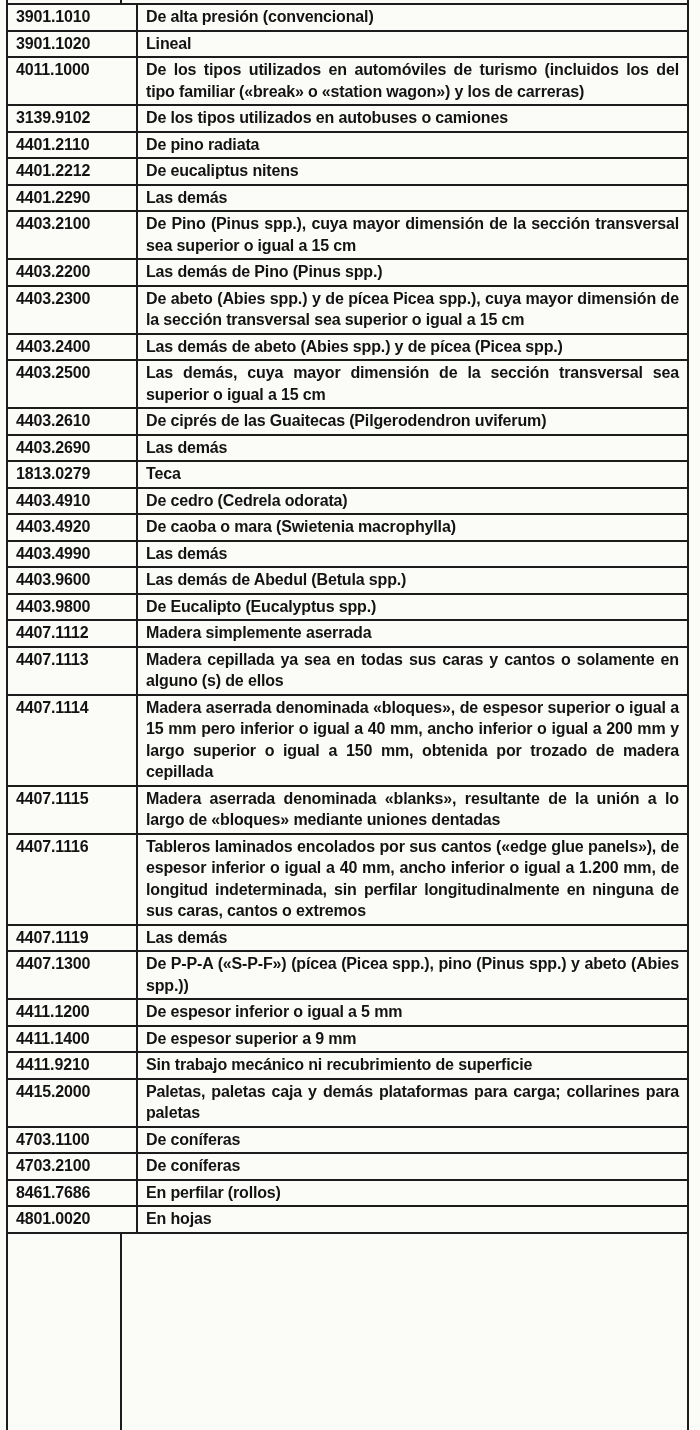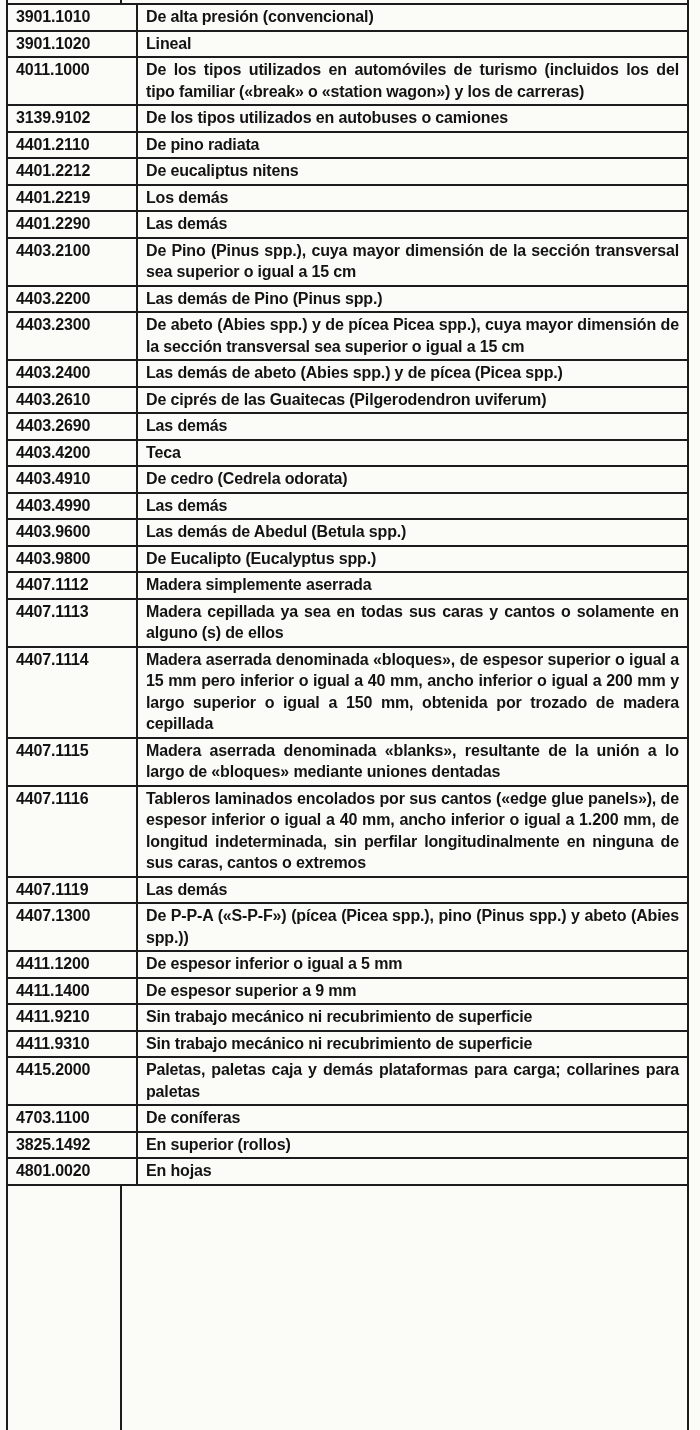--- a/index.html
+++ b/index.html
@@ -97,24 +97,20 @@
     <td class="code">4401.2110</td>
     <td class="desc">De pino radiata</td>
   </tr>
 
 
   <tr>
     <td class="code">4401.2212</td>
     <td class="desc">De eucaliptus nitens</td>
   </tr>
 
-  <tr>
-    <td class="code">4401.2219</td>
-    <td class="desc">Los demás</td>
-  </tr>
 
   <tr>
     <td class="code">4401.2290</td>
     <td class="desc">Las demás</td>
   </tr>
 
   <tr>
     <td class="code">4403.2100</td>
     <td class="desc">De Pino (Pinus spp.), cuya mayor dimensión de la sección transversal sea superior o igual a 15 cm</td>
   </tr>
@@ -127,41 +123,49 @@
   <tr>
     <td class="code">4403.2300</td>
     <td class="desc">De abeto (Abies spp.) y de pícea Picea spp.), cuya mayor dimensión de la sección transversal sea superior o igual a 15 cm</td>
   </tr>
 
   <tr>
     <td class="code">4403.2400</td>
     <td class="desc">Las demás de abeto (Abies spp.) y de pícea (Picea spp.)</td>
   </tr>
 
+  <tr>
+    <td class="code">4403.2500</td>
+    <td class="desc">Las demás, cuya mayor dimensión de la sección transversal sea superior o igual a 15 cm</td>
+  </tr>
 
   <tr>
     <td class="code">4403.2610</td>
     <td class="desc">De ciprés de las Guaitecas (Pilgerodendron uviferum)</td>
   </tr>
 
   <tr>
     <td class="code">4403.2690</td>
     <td class="desc">Las demás</td>
   </tr>
 
   <tr>
-    <td class="code">4403.4200</td>
+    <td class="code">1813.0279</td>
     <td class="desc">Teca</td>
   </tr>
 
   <tr>
     <td class="code">4403.4910</td>
     <td class="desc">De cedro (Cedrela odorata)</td>
   </tr>
 
+  <tr>
+    <td class="code">4403.4920</td>
+    <td class="desc">De caoba o mara (Swietenia macrophylla)</td>
+  </tr>
 
   <tr>
     <td class="code">4403.4990</td>
     <td class="desc">Las demás</td>
   </tr>
 
 
   <tr>
     <td class="code">4403.9600</td>
     <td class="desc">Las demás de Abedul (Betula spp.)</td>
@@ -218,39 +222,39 @@
   <tr>
     <td class="code">4411.1400</td>
     <td class="desc">De espesor superior a 9 mm</td>
   </tr>
 
   <tr>
     <td class="code">4411.9210</td>
     <td class="desc">Sin trabajo mecánico ni recubrimiento de superficie</td>
   </tr>
 
-  <tr>
-    <td class="code">4411.9310</td>
-    <td class="desc">Sin trabajo mecánico ni recubrimiento de superficie</td>
-  </tr>
 
   <tr>
     <td class="code">4415.2000</td>
     <td class="desc">Paletas, paletas caja y demás plataformas para carga; collarines para paletas</td>
   </tr>
 
   <tr>
     <td class="code">4703.1100</td>
     <td class="desc">De coníferas</td>
   </tr>
 
-
-  <tr>
-    <td class="code">3825.1492</td>
-    <td class="desc">En superior (rollos)</td>
+  <tr>
+    <td class="code">4703.2100</td>
+    <td class="desc">De coníferas</td>
+  </tr>
+
+  <tr>
+    <td class="code">8461.7686</td>
+    <td class="desc">En perfilar (rollos)</td>
   </tr>
 
   <tr>
     <td class="code">4801.0020</td>
     <td class="desc">En hojas</td>
   </tr>
 
 </tbody>
   </table>
 </div>

